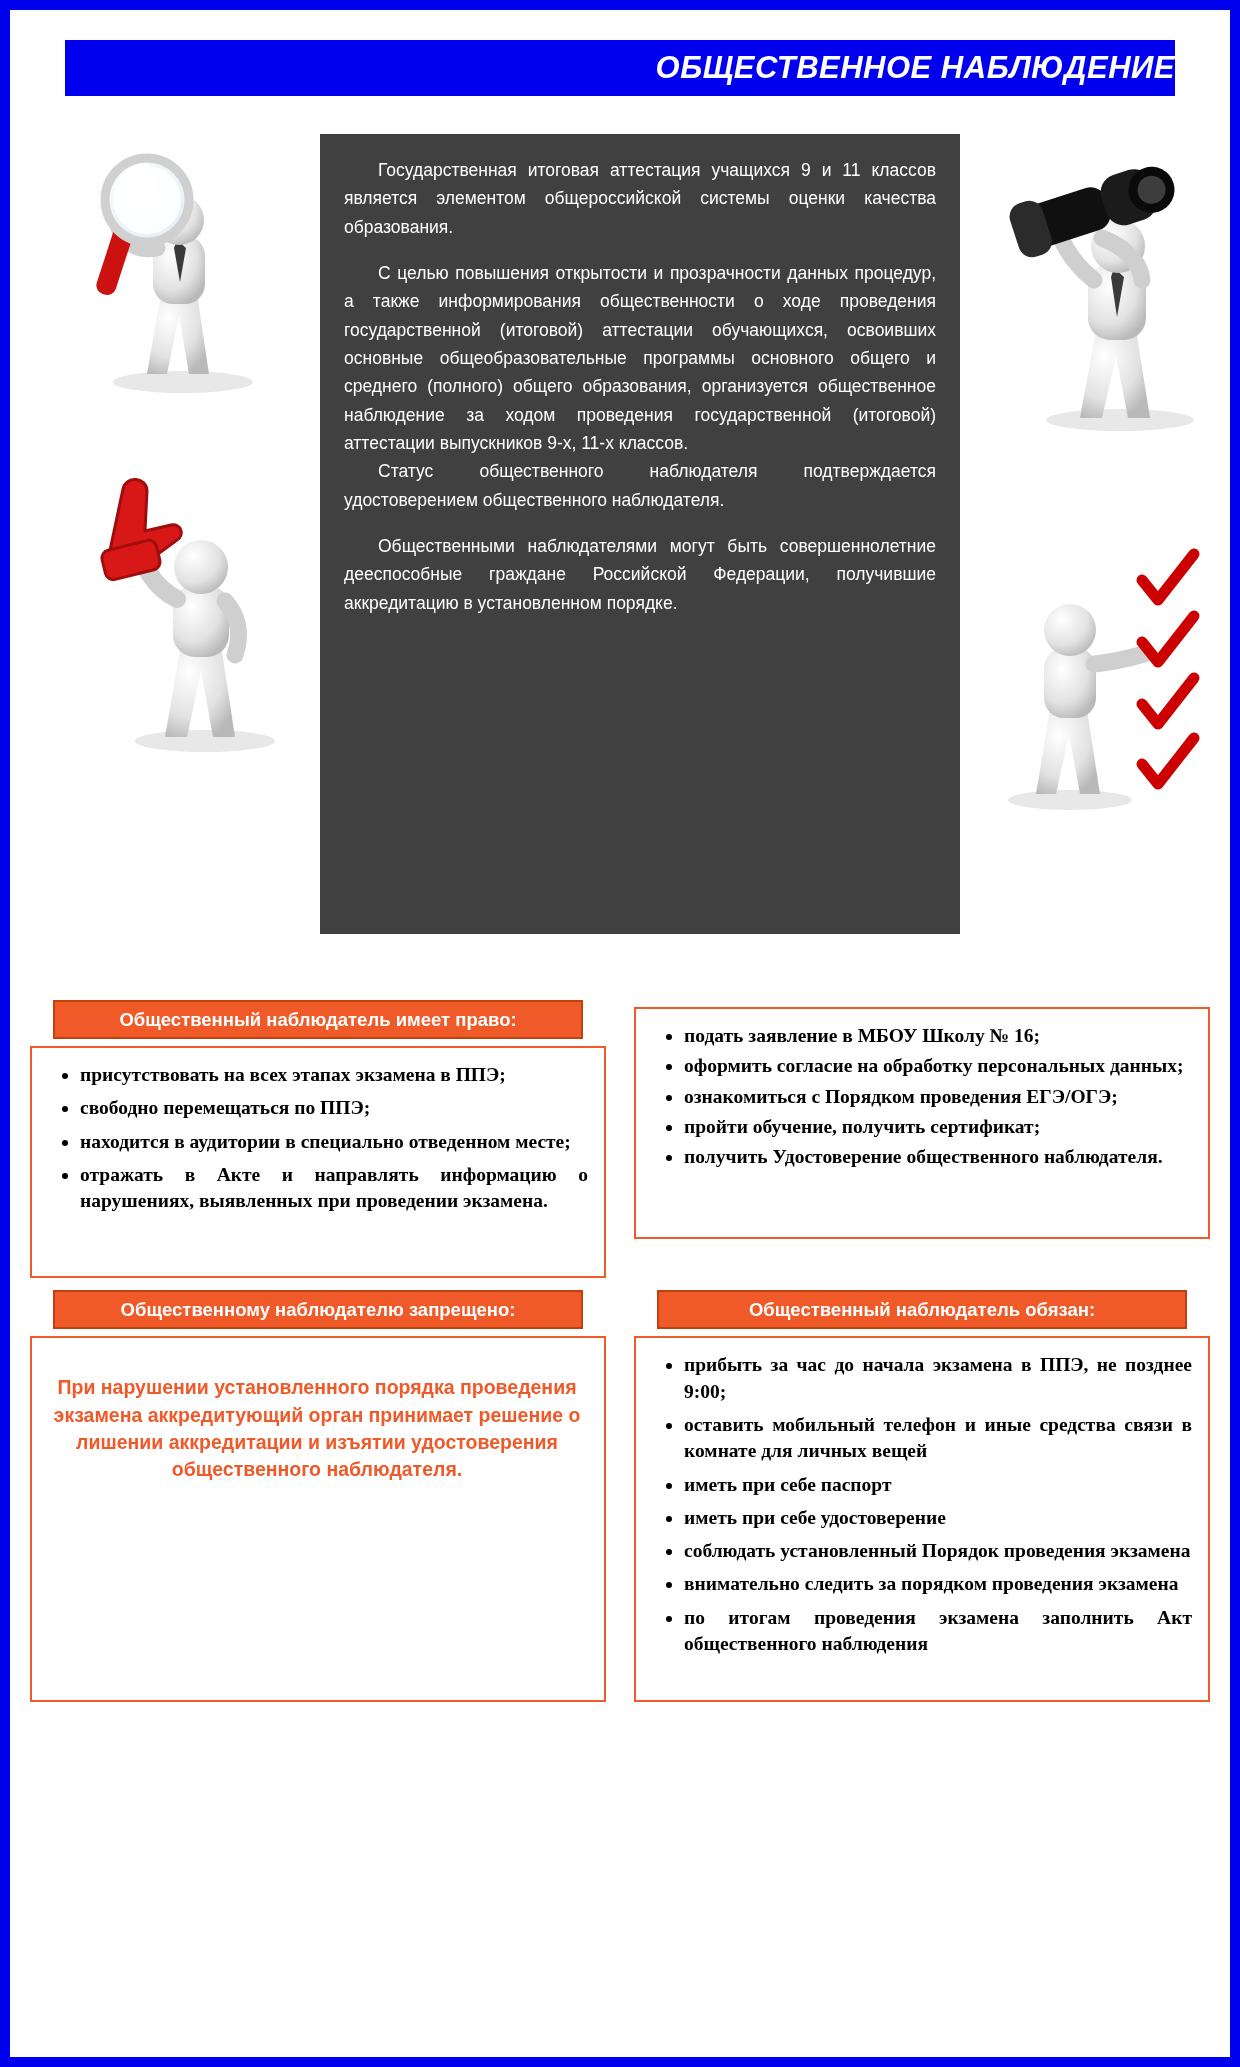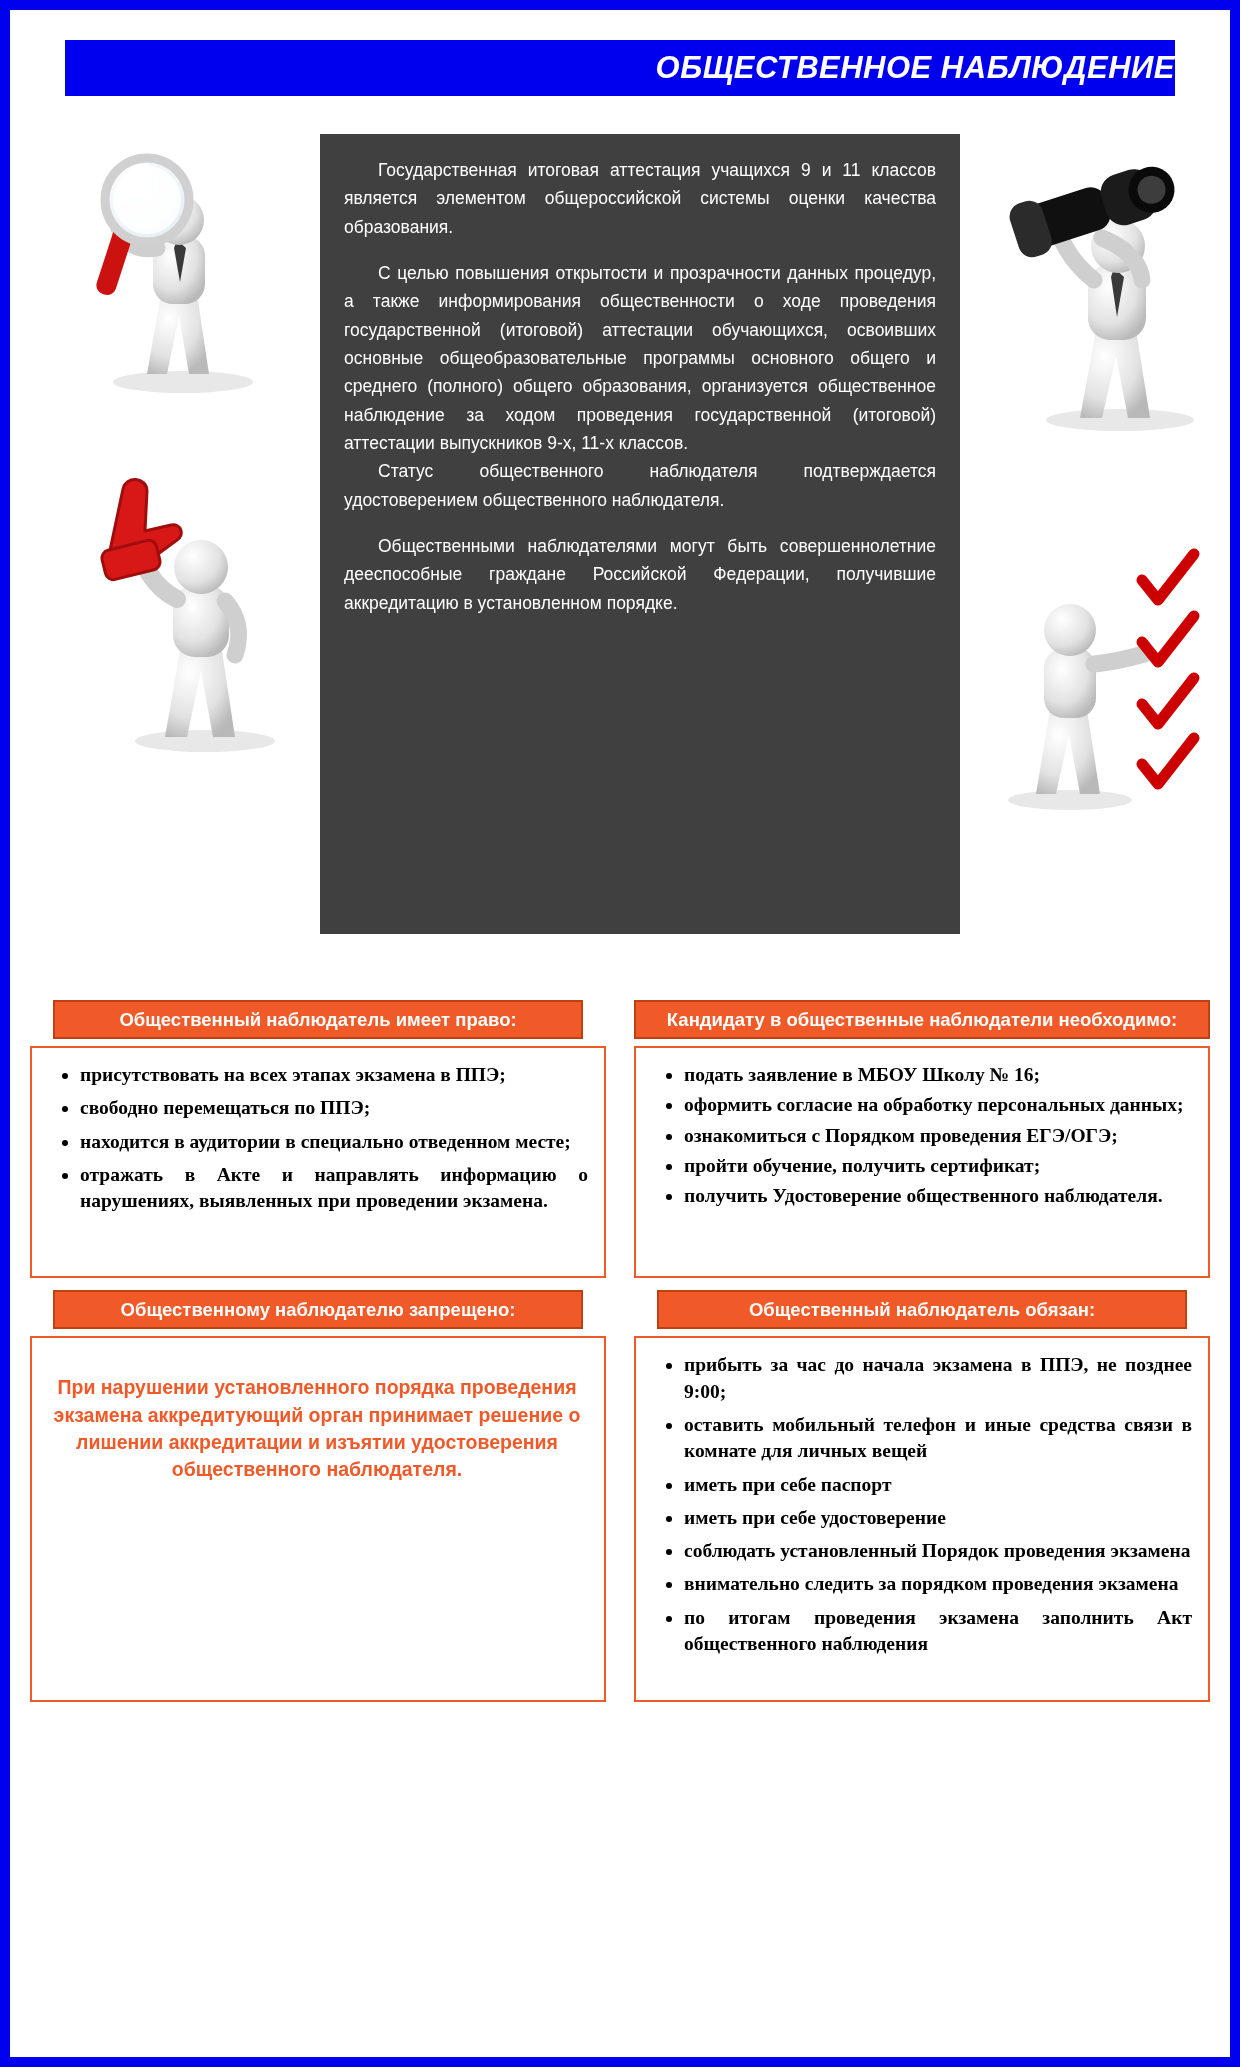--- a/index.html
+++ b/index.html
@@ -266,21 +266,20 @@
         <ul>
           <li>присутствовать на всех этапах экзамена в ППЭ;</li>
           <li>свободно перемещаться по ППЭ;</li>
           <li>находится в аудитории в специально отведенном месте;</li>
           <li>отражать в Акте и направлять информацию о нарушениях, выявленных при проведении экзамена.</li>
         </ul>
       </div>
     </div>
 
     <div class="panel">
-      <div class="panel-header">Кандидату в общественные наблюдатели необходимо:</div>
       <div class="panel-body body-candidate">
         <ul>
           <li class="sparse">подать заявление в МБОУ Школу № 16;</li>
           <li class="sparse">оформить согласие на обработку персональных данных;</li>
           <li class="sparse">ознакомиться с Порядком проведения ЕГЭ/ОГЭ;</li>
           <li class="sparse">пройти обучение, получить сертификат;</li>
           <li class="sparse">получить Удостоверение общественного наблюдателя.</li>
         </ul>
       </div>
     </div>

